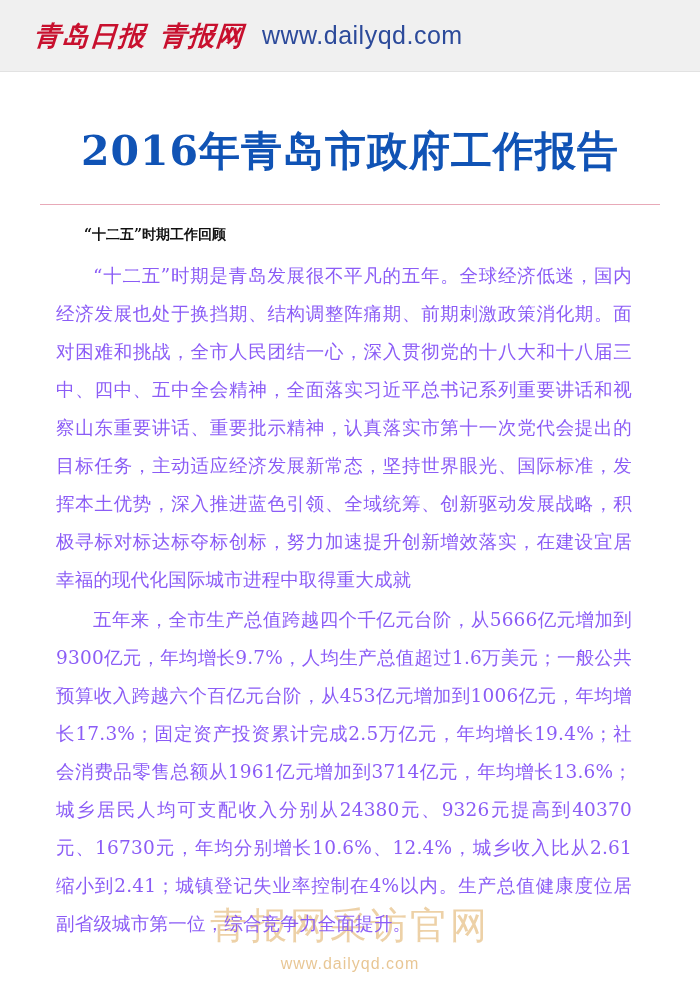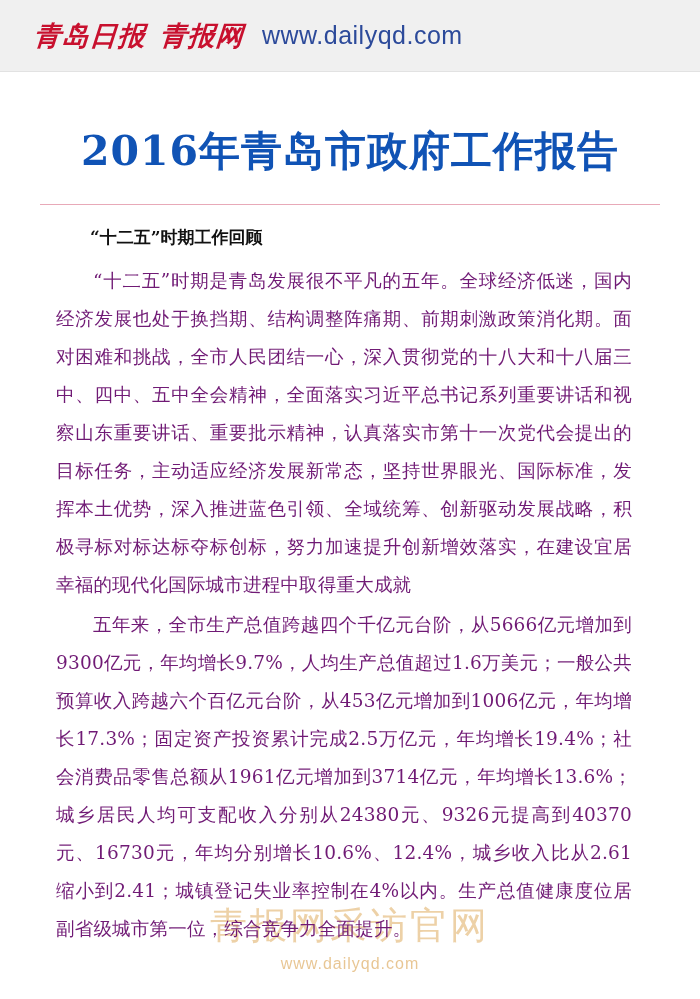--- a/index.html
+++ b/index.html
@@ -71,32 +71,32 @@
   
   .article {
     padding: 18px 56px 0 56px;
     box-sizing: border-box;
     position: relative;
     z-index: 2;
   }
   .subhead {
     font-family: "DejaVu Serif", serif;
     font-weight: bold;
-    font-size: 17px;
+    font-size: 14px;
     color: #111111;
     text-indent: 2em;
     margin: 0 0 10px 0;
     line-height: 1.7;
   }
   p.para {
     margin: 0 12px 2px 0;
     font-family: "DejaVu Serif", serif;
     font-size: 18.5px;
     line-height: 38px;
-    color: #701a75;
+    color: #8b5cf6;
     text-indent: 2em;
     text-align: justify;
     text-justify: inter-ideograph;
     letter-spacing: 0.2px;
   }
 
   
   .watermark {
     position: absolute;
     left: 0;

